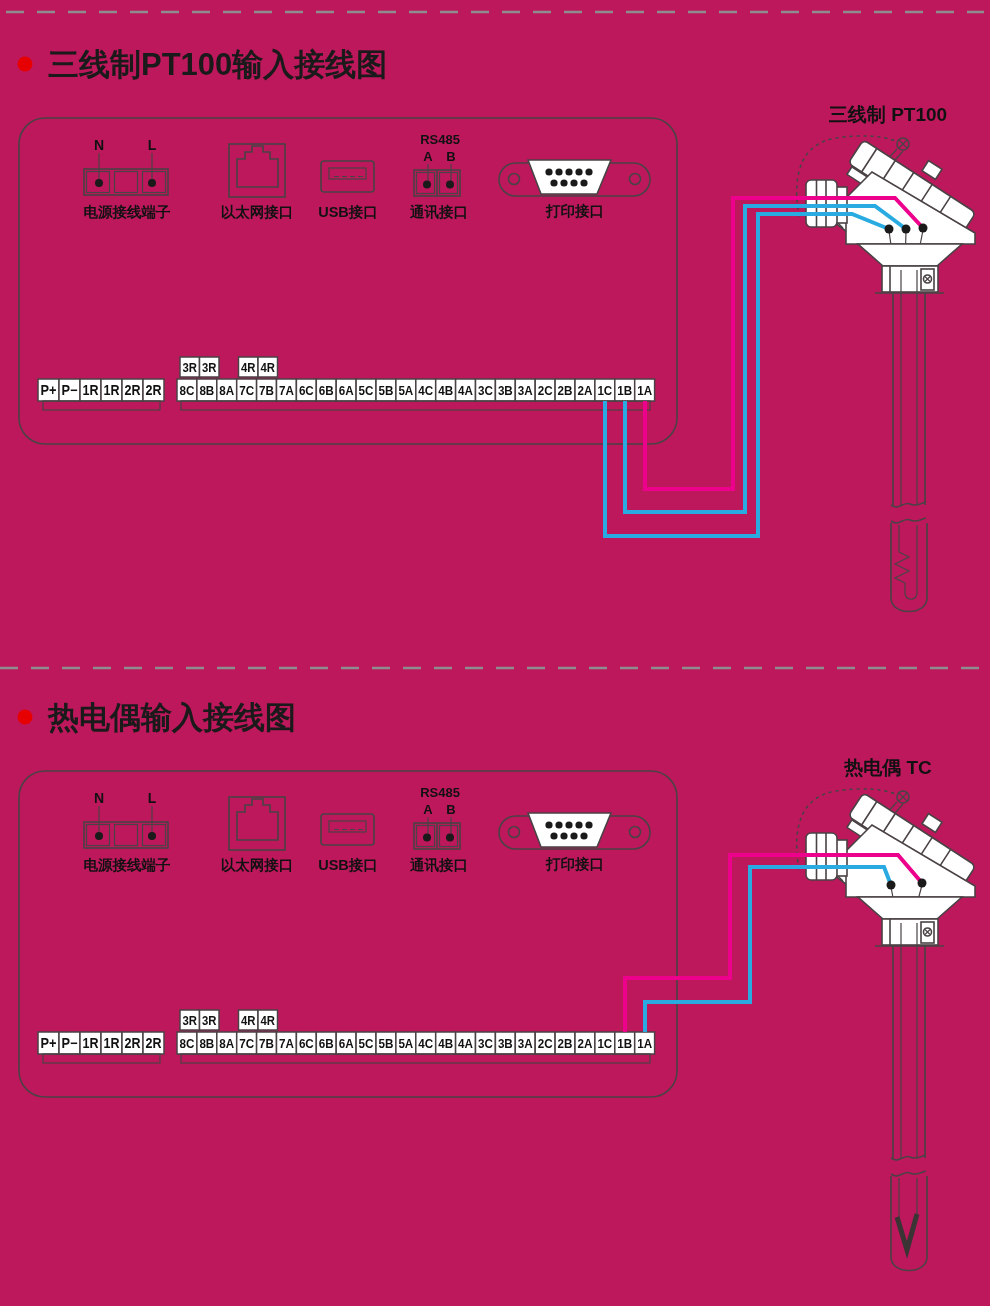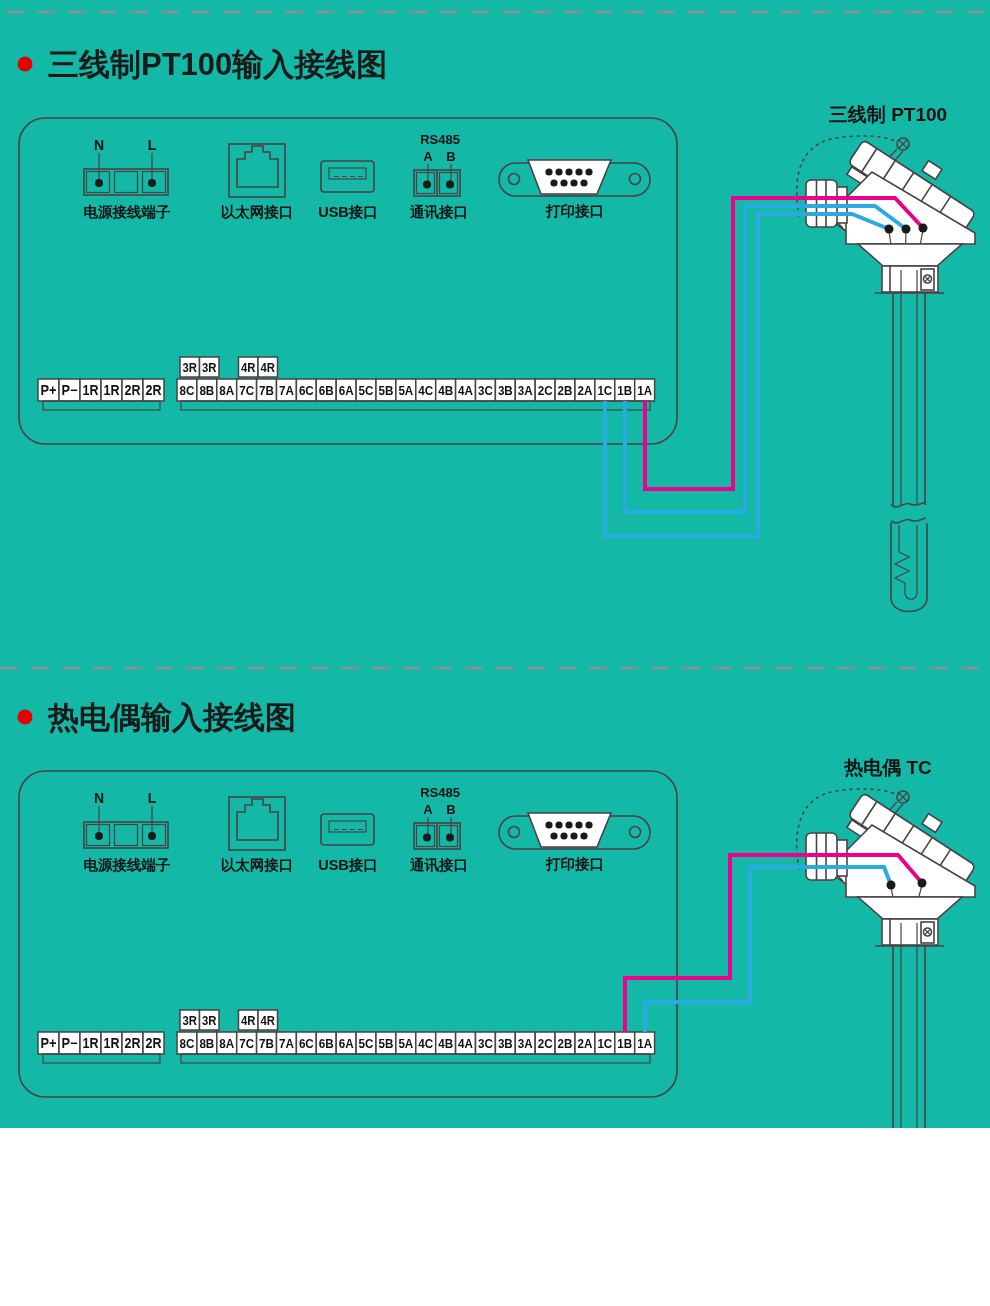--- a/index.html
+++ b/index.html
@@ -1,16 +1,16 @@
 <!DOCTYPE html>
 <html><head>
 <meta charset="utf-8">
 <style>
   html,body{margin:0;padding:0;background:#fff;}
-  .page{position:relative;width:990px;height:1128px;background:#14b8a6;overflow:hidden;
+  .page{position:relative;width:990px;height:1306px;background:#be185d;overflow:hidden;
         font-family:"Liberation Sans","DejaVu Sans",sans-serif;text-align:right;}
   svg{position:absolute;left:0;display:block;}
   #sec0{top:0;} #sec1{top:653px;}
   .ln{fill:none;stroke:#4a4244;stroke-width:1.6px;}
   .lnf{fill:#ffffff;stroke:#4a4244;stroke-width:1.6px;}
   .thin{stroke-width:1.2px;}
   .dotted{stroke-dasharray:2 5;stroke-linecap:round;}
   .dash{fill:none;stroke-width:2.6px;stroke-dasharray:18 13;}
   .dot{fill:#1a1a1a;stroke:none;}
   .txt{fill:#111;font-weight:bold;}

